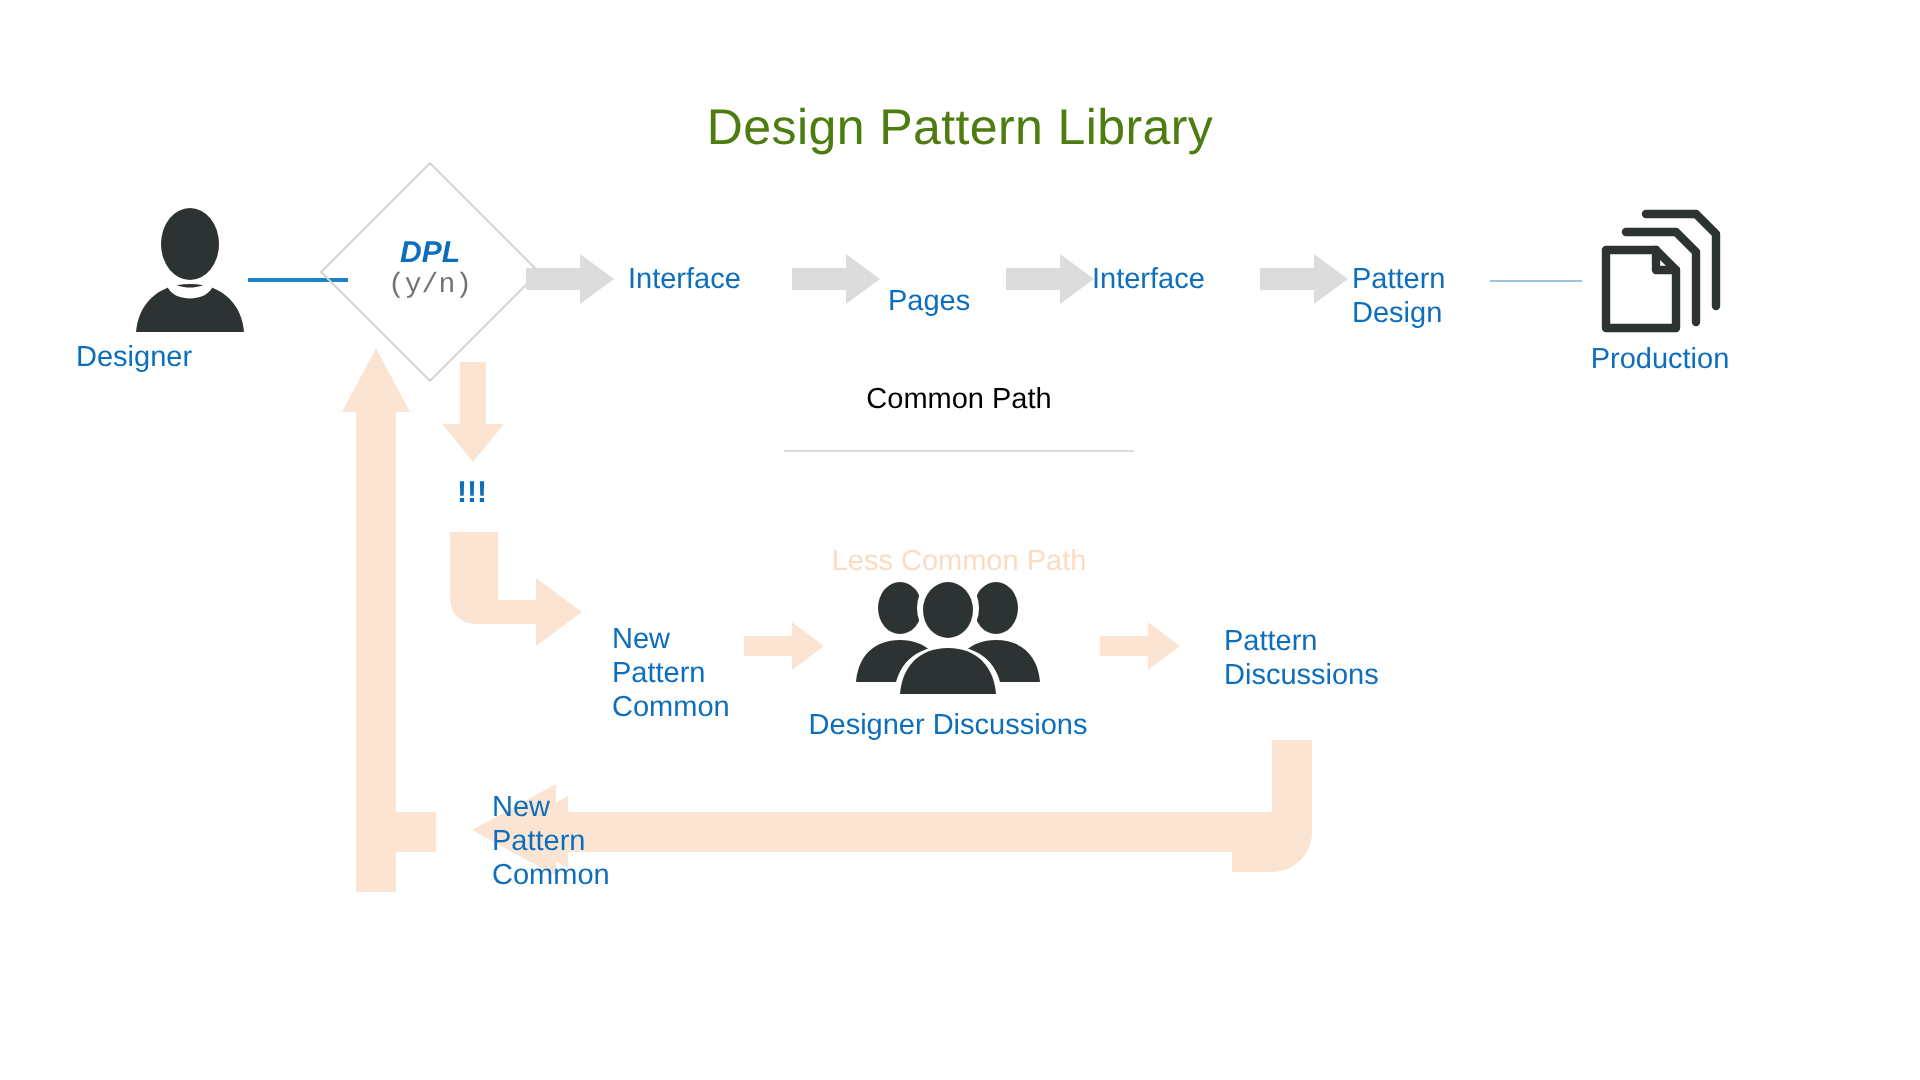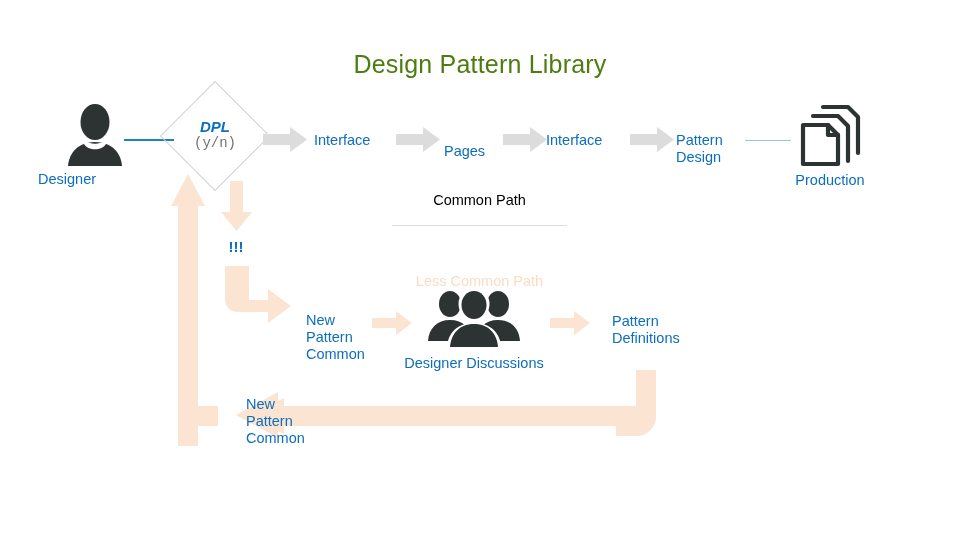--- a/index.html
+++ b/index.html
@@ -224,21 +224,21 @@
   <div class="abs node-label" style="left:396px; top:355px; width:156px; text-align:center;">Designer Discussions</div>
 
   <div class="abs blk-arrow" style="left:550px; top:311px;">
     <svg width="40" height="24" viewBox="0 0 40 24">
       <path d="M0 7 L24 7 L24 0 L40 12 L24 24 L24 17 L0 17 Z" fill="#fbe5d2"></path>
     </svg>
   </div>
 
   <div class="abs node-label" style="left:612px; top:313px;">
     <div>Pattern</div>
-    <div>Definitions</div>
+    <div>Discussions</div>
   </div>
 
   <div class="abs blk-arrow" style="left:236px; top:370px;">
     <svg width="420" height="90" viewBox="0 0 420 90">
       <path d="M420 0 L420 38 C420 48 412 55 402 55
                L42 55 L42 68 L0 45 L42 22 L42 36 L398 36
                C402 36 402 34 402 31 L402 0 Z" fill="#fbe5d2"></path>
     </svg>
   </div>
 

